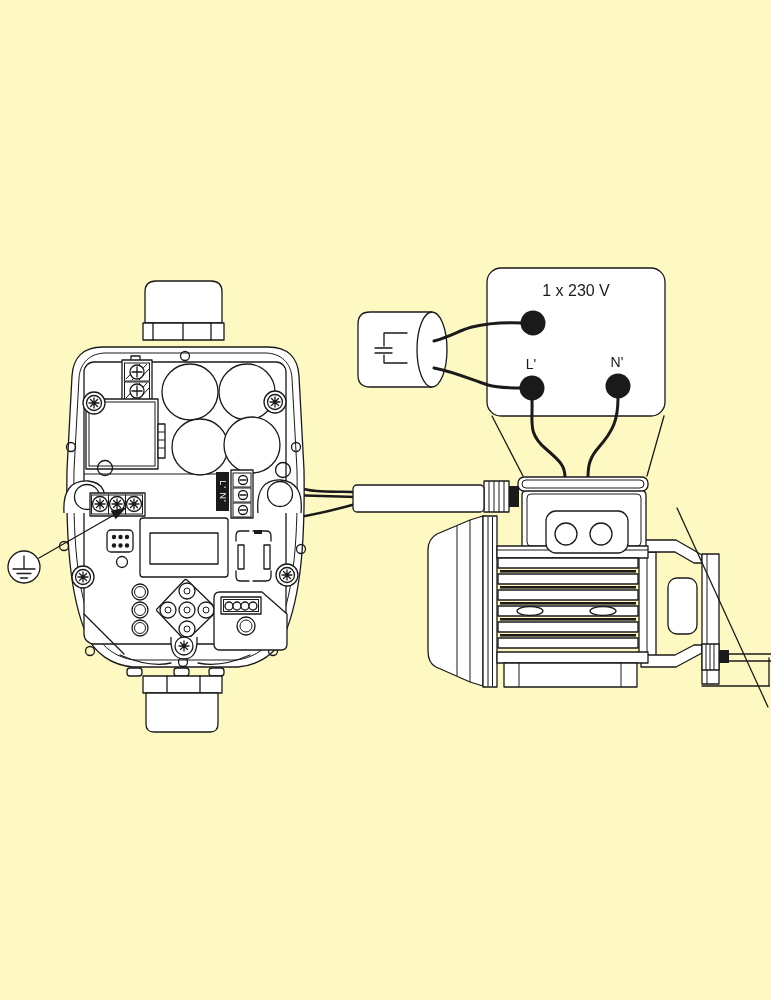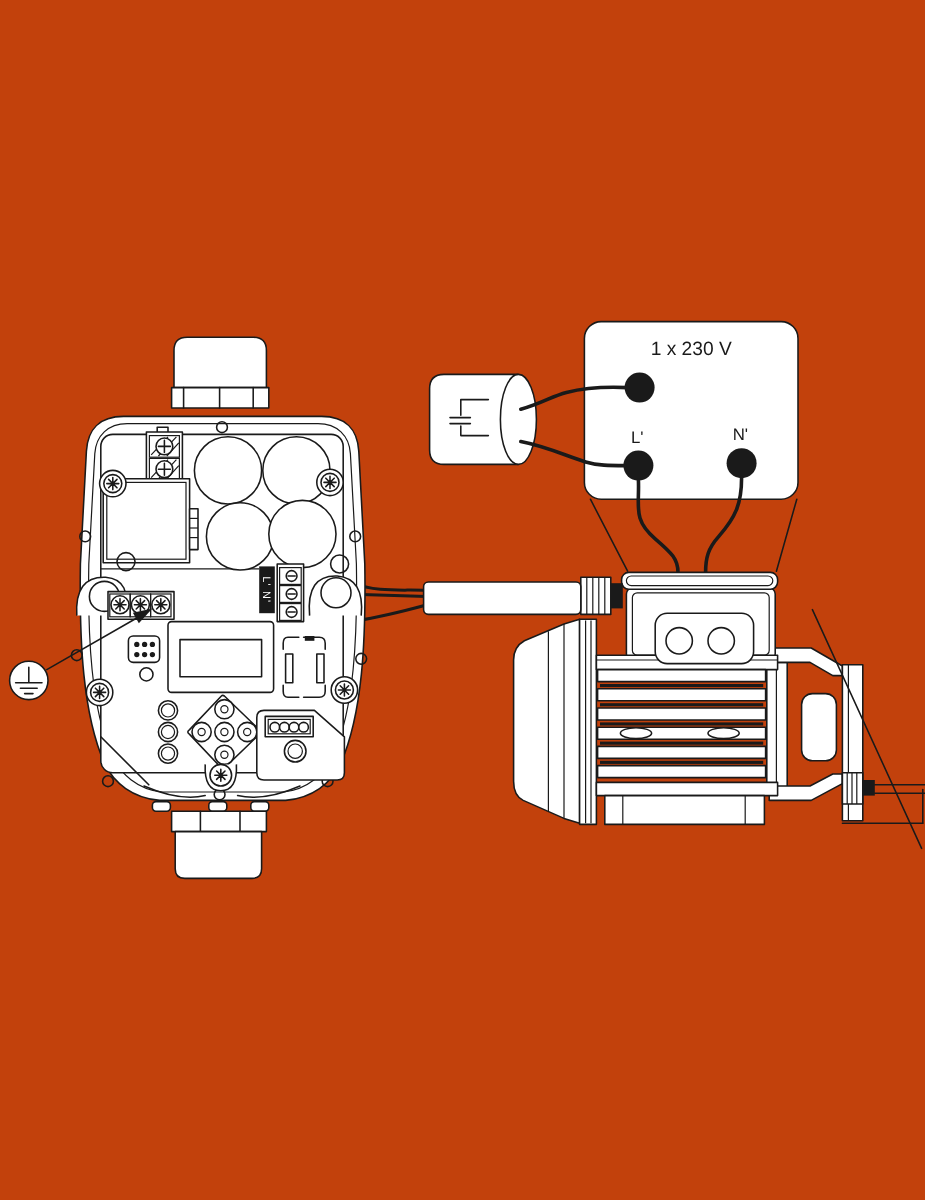--- a/index.html
+++ b/index.html
@@ -1,16 +1,16 @@
 <!DOCTYPE html>
 <html><head>
 <meta charset="utf-8">
 <style>
   html,body{margin:0;padding:0;background:#ffffff;}
-  .page{position:relative;width:771px;height:1000px;background:#c2410c;overflow:hidden;}
+  .page{position:relative;width:771px;height:1000px;background:#fef9c3;overflow:hidden;}
   svg{position:absolute;top:0;left:0;}
   .ln{stroke:#1a1a1a;stroke-width:1.3;fill:none;stroke-linejoin:round;stroke-linecap:round;}
   .lnw{stroke:#1a1a1a;stroke-width:1.3;fill:#ffffff;stroke-linejoin:round;}
   .thin{stroke:#1a1a1a;stroke-width:1;fill:none;}
   .wire{stroke:#1a1a1a;stroke-width:2.5;fill:none;stroke-linecap:round;}
   .wire3{stroke:#1a1a1a;stroke-width:3;fill:none;stroke-linecap:round;}
   .blk{fill:#1a1a1a;stroke:none;}
   text{font-family:"Liberation Sans","DejaVu Sans",sans-serif;fill:#1a1a1a;}
   .title-txt{font-size:16px;}
   .term-txt{font-size:14px;}

